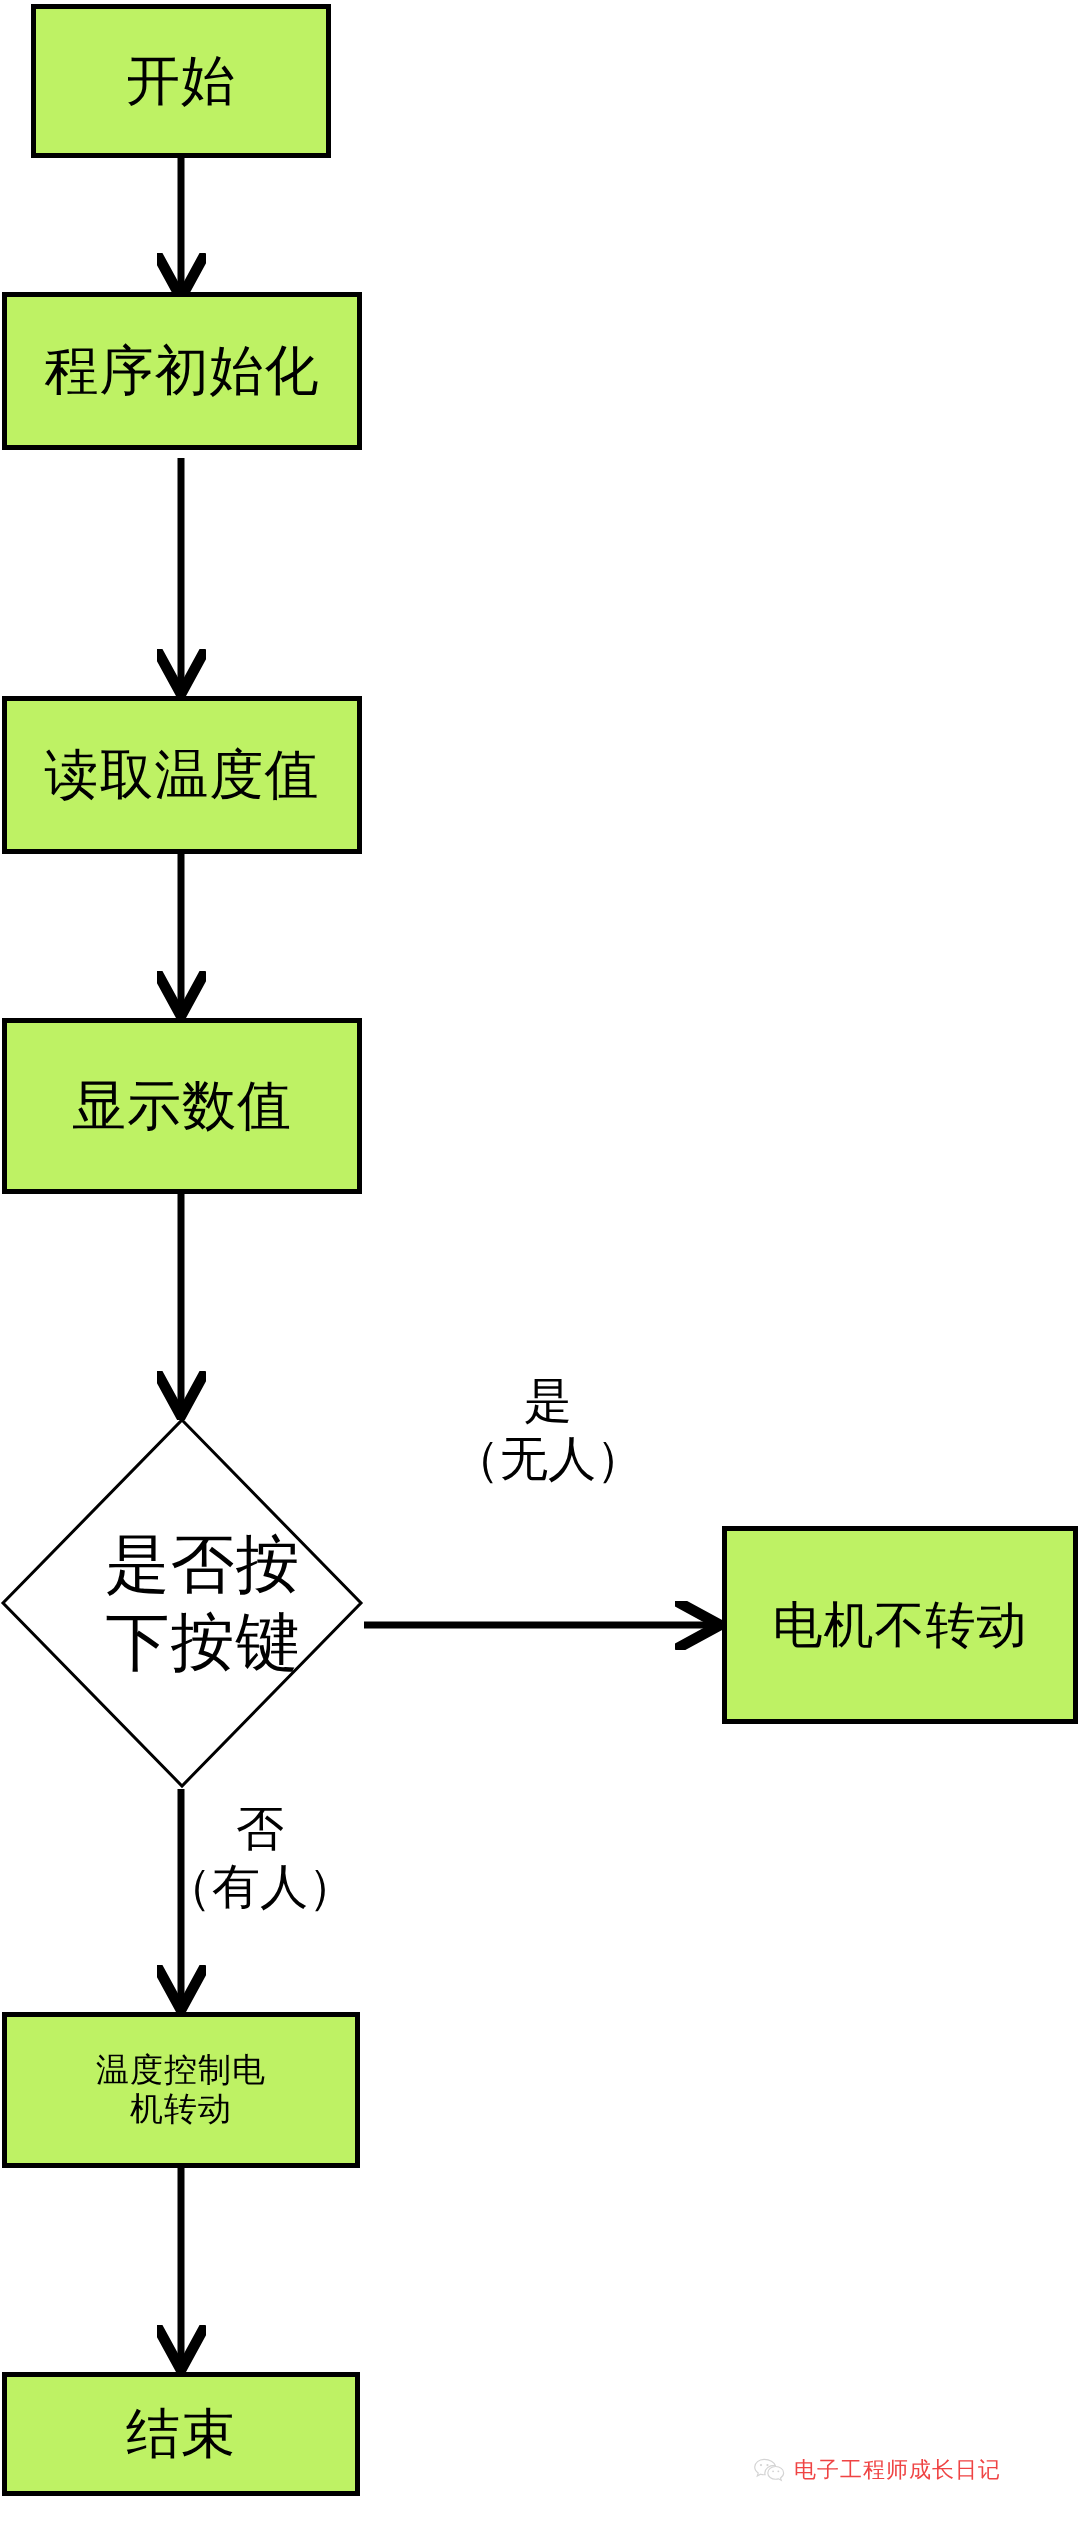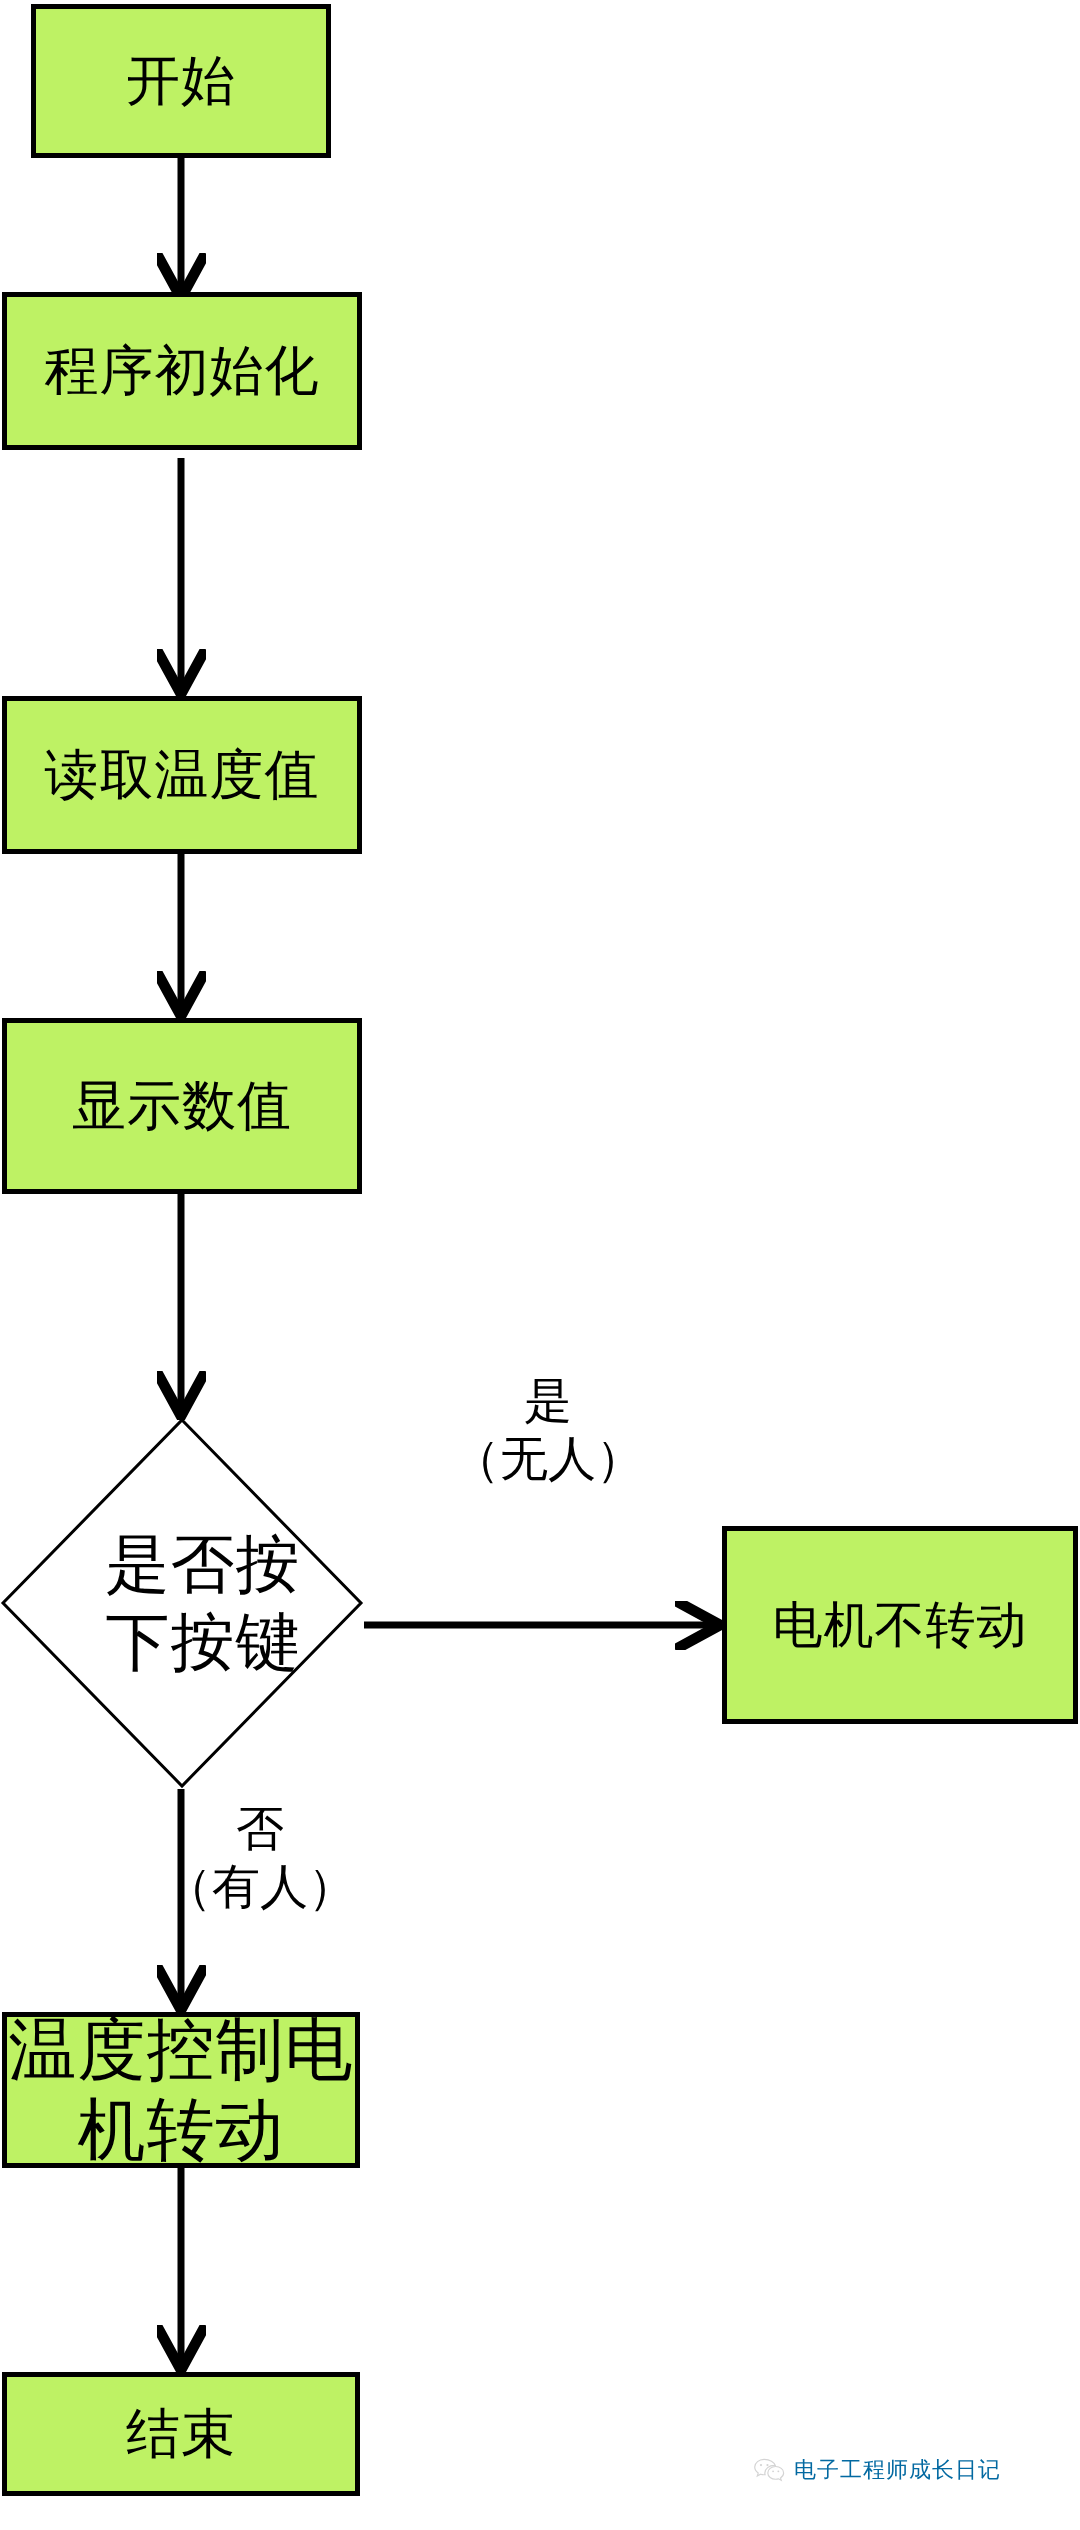--- a/index.html
+++ b/index.html
@@ -37,21 +37,21 @@
     line-height: 1.18;
     letter-spacing: 1px;
     z-index: 3;
   }
 
   #node-start   { left: 31px;  top: 4px;    width: 300px; height: 154px; font-size: 54px; }
   #node-init    { left: 2px;   top: 292px;  width: 360px; height: 158px; font-size: 54px; }
   #node-read    { left: 2px;   top: 696px;  width: 360px; height: 158px; font-size: 54px; }
   #node-display { left: 2px;   top: 1018px; width: 360px; height: 176px; font-size: 54px; }
   #node-motor-off { left: 722px; top: 1526px; width: 356px; height: 198px; font-size: 50px; }
-  #node-motor-on  { left: 2px;  top: 2012px; width: 358px; height: 156px; font-size: 68px; }
+  #node-motor-on  { left: 2px;  top: 2012px; width: 358px; height: 156px; font-size: 33px; }
   #node-end     { left: 2px;   top: 2372px; width: 358px; height: 124px; font-size: 54px; }
 
   .node-box .node-text {
     display: block;
     white-space: pre-line;
   }
 
   
   #node-decision {
     position: absolute;
@@ -106,21 +106,21 @@
     left: 752px;
     top: 2455px;
     display: flex;
     align-items: center;
     gap: 8px;
     z-index: 5;
     opacity: 1;
   }
   #watermark .wm-text {
     font-size: 22px;
-    color: #0369a1;
+    color: #ef4444;
     letter-spacing: 1px;
     white-space: nowrap;
   }
   #watermark .wm-icon {
     width: 34px;
     height: 26px;
     display: block;
   }
 </style>
 </head>

